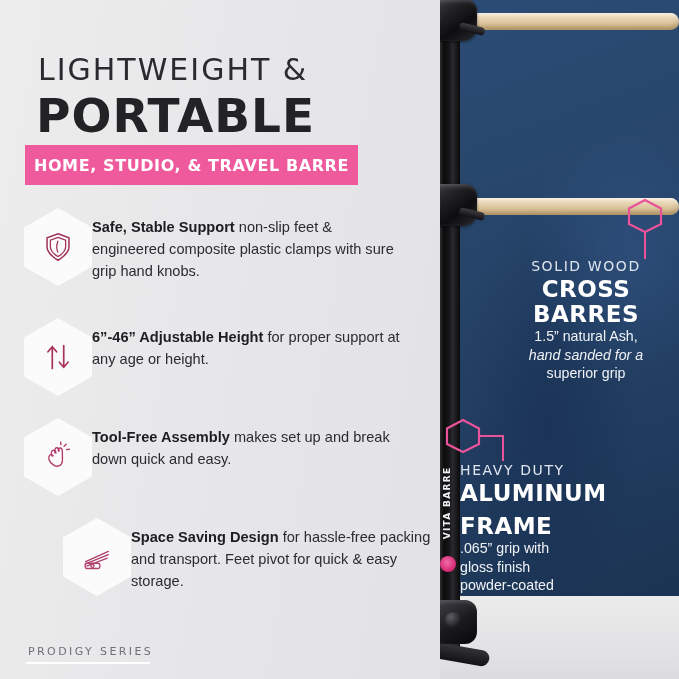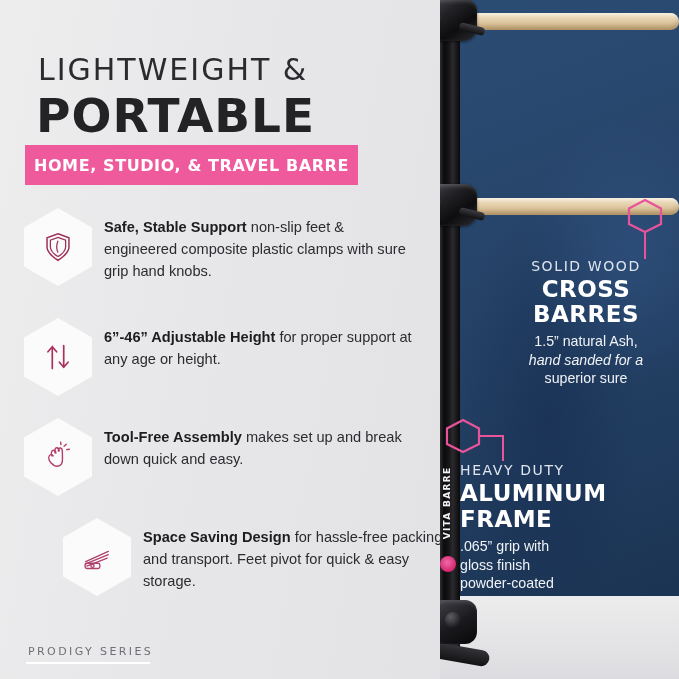--- a/index.html
+++ b/index.html
@@ -131,42 +131,42 @@
   
   .feature{position:absolute;left:24px;display:flex;align-items:flex-start;}
   .hexwrap{position:relative;width:68px;height:78px;flex:0 0 68px;}
   .hex{
     position:absolute;left:0;top:0;width:68px;height:78px;
     background:#fbfbfc;
     clip-path:polygon(50% 0%,100% 25%,100% 75%,50% 100%,0% 75%,0% 25%);
     display:flex;align-items:center;justify-content:center;
   }
   .ftext{
-    margin-left:12px;padding-top:9px;width:315px;
+    padding-top:9px;width:315px;
     font-size:14.6px;line-height:1.5;color:#2c2c30;
     font-family:"Liberation Sans", sans-serif;
   }
   .ftext b{font-weight:700;color:#1d1d20;}
 
   
   .callout{
     position:absolute;text-align:center;color:#ffffff;
     font-family:"DejaVu Sans", sans-serif;
   }
   .co-kicker{
     font-size:14px;letter-spacing:1.6px;font-weight:400;color:#dfe5ee;
     white-space:nowrap;
   }
   .co-title{
     font-size:23px;font-weight:700;letter-spacing:.5px;line-height:1.08;
     color:#ffffff;margin-top:3px;
   }
   .co-body{
     font-family:"Liberation Sans", sans-serif;
-    font-size:14.2px;line-height:1.33;color:#f0f2f6;margin-top:5px;font-weight:400;
+    font-size:14.2px;line-height:1.33;color:#f0f2f6;font-weight:400;
   }
 
   .hexmark{position:absolute;}
   .connector{position:absolute;background:#e8539a;}
 
   
   .series{
     position:absolute;left:28px;top:645px;
     font-family:"DejaVu Sans", sans-serif;
     font-size:11px;letter-spacing:2.4px;color:#6f7076;font-weight:400;
@@ -295,33 +295,33 @@
     <polygon points="20,2 36,10.5 36,26 20,34 4,26 4,10.5" fill="none" stroke="#e8539a" stroke-width="2.2"></polygon>
   </svg>
   <div class="connector" style="left:644px;top:231px;width:2px;height:28px;"></div>
 
   <div class="callout" style="left:500px;top:258px;width:172px;">
     <div class="co-kicker">SOLID WOOD</div>
     <div class="co-title">CROSS</div>
     <div class="co-title" style="margin-top:0;">BARRES</div>
     <div class="co-body">1.5” natural Ash,</div>
     <div class="co-body" style="margin-top:0;font-style:italic;">hand sanded for a</div>
-    <div class="co-body" style="margin-top:0;">superior sure</div>
+    <div class="co-body" style="margin-top:0;">superior grip</div>
   </div>
 
   <svg class="hexmark" style="left:443px;top:418px;" width="40" height="36" viewBox="0 0 40 36">
     <polygon points="20,2 36,10.5 36,26 20,34 4,26 4,10.5" fill="none" stroke="#e8539a" stroke-width="2.2"></polygon>
   </svg>
   <div class="connector" style="left:478px;top:435px;width:26px;height:2px;"></div>
   <div class="connector" style="left:502px;top:435px;width:2px;height:26px;"></div>
 
   <div class="callout" style="left:460px;top:462px;width:196px;text-align:left;">
     <div class="co-kicker">HEAVY DUTY</div>
     <div class="co-title">ALUMINUM</div>
-    <div class="co-title" style="margin-top:1px;">FRAME</div>
+    <div class="co-title" style="margin-top:8px;">FRAME</div>
     <div class="co-body">.065” grip with</div>
     <div class="co-body" style="margin-top:0;">gloss finish</div>
     <div class="co-body" style="margin-top:0;">powder-coated</div>
   </div>
 
   <div class="series-rule"></div>
   <div class="series">PRODIGY SERIES</div>
 
 </div>
 

